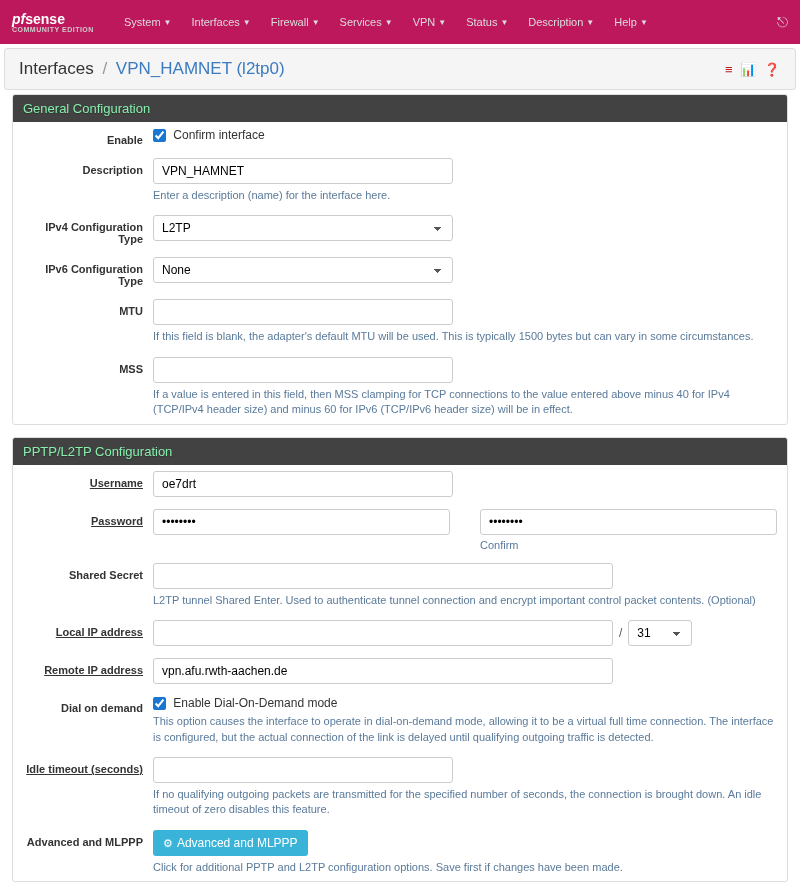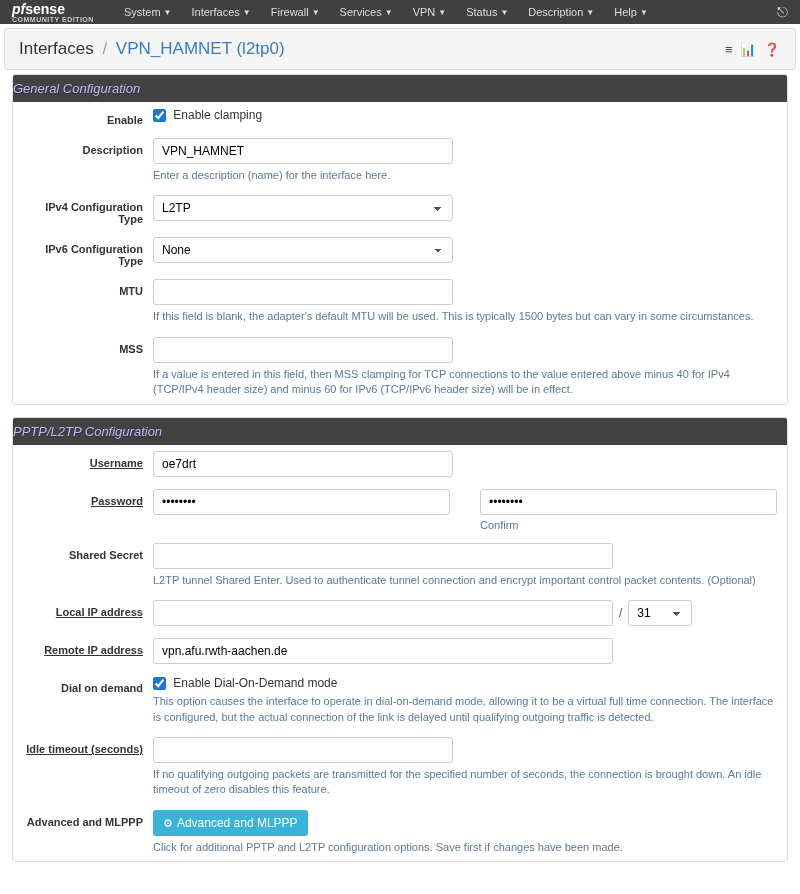--- a/index.html
+++ b/index.html
@@ -1,37 +1,37 @@
 <!DOCTYPE html>
 <html><head>
 <meta charset="utf-8">
 <style>
 * { box-sizing: border-box; margin: 0; padding: 0; }
 body { font-family: -apple-system, BlinkMacSystemFont, "Segoe UI", Arial, sans-serif; font-size: 12px; color: #333; background: #fff; width: 800px; }
-.navbar { background: #404040; height: 24px; display: flex; align-items: center; padding: 0 12px; justify-content: space-between; }
+.navbar { background: #be185d; height: 44px; display: flex; align-items: center; padding: 0 12px; justify-content: space-between; }
 .navbar-left { display: flex; align-items: center; }
 .logo { color: #fff; font-weight: bold; margin-right: 20px; display: flex; flex-direction: column; line-height: 1; }
 .logo-main { font-size: 14px; }
 .logo-main .pf { font-style: italic; }
 .logo-sub { font-size: 7px; letter-spacing: 0.5px; color: #ccc; }
 .nav-items { display: flex; }
 .nav-item { color: #ddd; font-size: 11px; padding: 0 10px; cursor: pointer; display: flex; align-items: center; }
 .nav-item .caret { margin-left: 3px; font-size: 8px; }
 .logout { color: #ddd; font-size: 14px; cursor: pointer; }
 
 .breadcrumb-bar { background: #f5f5f5; border: 1px solid #ddd; margin: 4px; padding: 10px 14px; border-radius: 3px; display: flex; justify-content: space-between; align-items: center; }
 .breadcrumb { font-size: 17px; }
 .breadcrumb .root { color: #333; }
 .breadcrumb .sep { color: #999; margin: 0 4px; }
 .breadcrumb .current { color: #3b7bbf; }
 .breadcrumb-icons { display: flex; gap: 8px; }
 .breadcrumb-icons span { color: #b71c1c; font-size: 13px; cursor: pointer; }
 
 .panel { margin: 0 12px 12px 12px; border: 1px solid #ddd; border-radius: 3px; overflow: hidden; }
-.panel-header { background: #424242; color: #c4b5fd; padding: 6px 0; font-size: 13px; font-weight: 500; text-shadow: 0 1px 1px rgba(0,0,0,0.3); font-style: italic; }
+.panel-header { background: #424242; color: #86efac; padding: 6px 10px; font-size: 13px; font-weight: 500; text-shadow: 0 1px 1px rgba(0,0,0,0.3); }
 .panel-body { padding: 0; }
 
 .form-row { display: flex; padding: 6px 10px; align-items: flex-start; }
 .form-label { width: 130px; text-align: right; padding-right: 10px; padding-top: 6px; font-size: 11px; font-weight: bold; color: #333; }
 .form-label.underline { text-decoration: underline; }
 .form-content { flex: 1; }
 .form-content.has-confirm { display: flex; gap: 30px; }
 .form-content.has-confirm > div { flex: 1; }
 
 .help-text { color: #5a7a9a; font-size: 11px; margin-top: 4px; line-height: 1.4; }
@@ -118,21 +118,21 @@
 </div>
 
 <div class="panel">
   <div class="panel-header">General Configuration</div>
   <div class="panel-body">
     <div class="form-row">
       <div class="form-label">Enable</div>
       <div class="form-content">
         <label class="checkbox-label">
           <input type="checkbox" checked="" style="">
-          <span>Enable clamping</span>
+          <span>Confirm interface</span>
         </label>
       </div>
     </div>
     <div class="form-row">
       <div class="form-label">Description</div>
       <div class="form-content">
         <input type="text" value="VPN_HAMNET" style="">
         <div class="help-text">Enter a description (name) for the interface here.</div>
       </div>
     </div>

